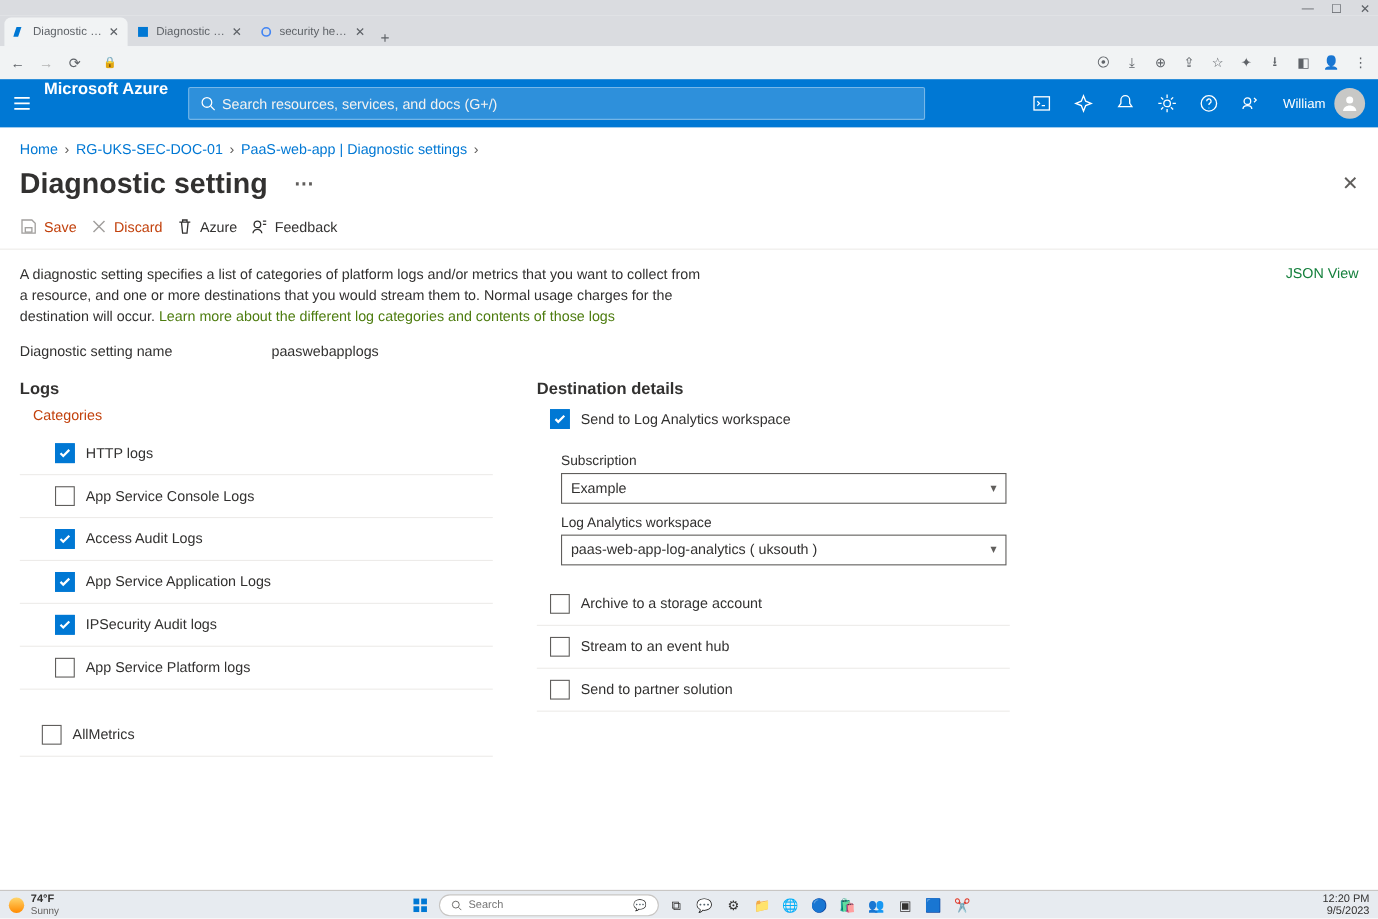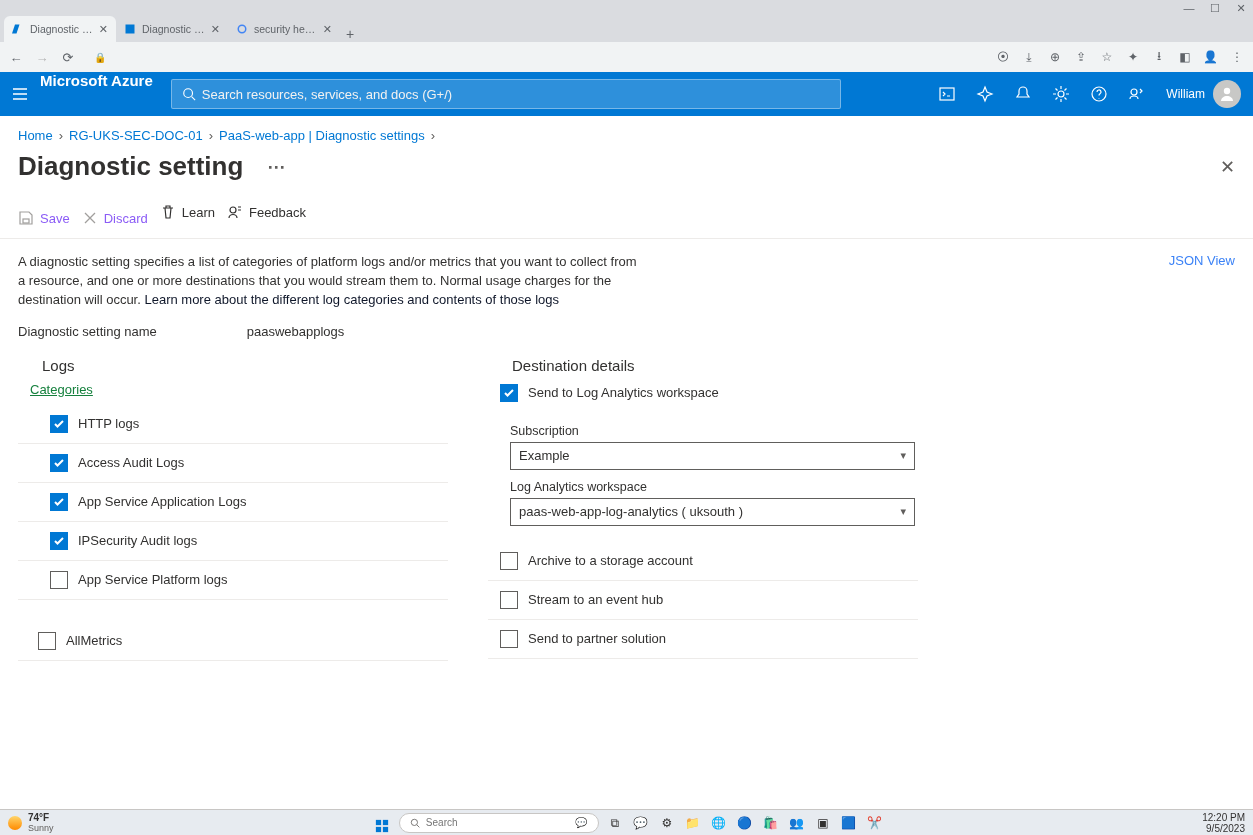--- a/index.html
+++ b/index.html
@@ -42,37 +42,37 @@
   .content { background:#fff; position:relative; height: calc(835px - 14px - 28px - 30px - 44px - 26px); overflow:hidden;}
   .breadcrumb { padding: 12px 18px 4px; display:flex; align-items:center; gap:6px; font-size:13px; }
   .breadcrumb a { color:#0078d4; text-decoration:none; cursor:pointer; }
   .bc-sep { color:#605e5c; }
   .page-title-row { display:flex; align-items:center; justify-content:space-between; padding: 4px 18px 6px;}
   .page-title { font-size: 26px; font-weight:600; color:#323130; display:flex; align-items:center; gap:24px;}
   .page-title .more { font-size: 18px; color:#605e5c; cursor:pointer; }
   .close-x { font-size:18px; color:#605e5c; cursor:pointer; }
   .toolbar { display:flex; align-items:center; gap: 12px; padding: 10px 18px 12px; }
   .tbtn { display:flex; align-items:center; gap:6px; font-size:13px; cursor:pointer; color:#323130; }
-  .tbtn.disabled { color:#8b5cf6; cursor:default;margin-top:12px; }
+  .tbtn.disabled { color:#c2410c; cursor:default; }
   .tbtn svg { width:16px; height:16px; }
   .hr { height:1px; background:#edebe9; margin: 0 0 14px; }
   .body { padding: 0 18px; }
   .desc-row{ display:flex; justify-content:space-between; align-items:flex-start; gap:40px; margin-bottom:14px; }
   .desc { font-size:13px; color:#323130; max-width: 620px; line-height: 1.45; }
-  .desc a { color:#0f172a; text-decoration:none; }
-  .json-view { color:#3b82f6; font-size:13px; cursor:pointer; white-space:nowrap; }
+  .desc a { color:#4d7c0f; text-decoration:none; }
+  .json-view { color:#15803d; font-size:13px; cursor:pointer; white-space:nowrap; }
   .name-row { display:flex; align-items:center; gap: 90px; margin-bottom: 18px; }
   .name-label{ font-size:13px; color:#323130; }
   .name-val { font-size:13px; }
 
   .two-col { display:flex; gap: 40px; }
   .col-left { width: 430px; }
   .col-right { flex:1; max-width: 430px; }
-  h3.section { font-size:15px; font-weight:400; margin-bottom: 8px; margin-left: 24px; }
-  .subhead { font-size:13px; color:#15803d; margin: 0 0 8px 12px; text-decoration: underline; }
+  h3.section { font-size:15px; font-weight:700; margin-bottom: 8px; }
+  .subhead { font-size:13px; color:#c2410c; margin: 0 0 8px 12px; }
   .chk-row { display:flex; align-items:center; gap:10px; padding: 10px 0 10px 32px; border-bottom: 1px solid #edebe9; }
   .chk-row-dest { display:flex; align-items:center; gap:10px; padding: 10px 0 10px 12px; border-bottom: 1px solid #edebe9; }
   .chk-row-dest.first{ border-bottom:none; padding-top:2px; padding-bottom:2px;}
   .chk { width:18px; height:18px; border: 1px solid #605e5c; display:flex; align-items:center; justify-content:center; cursor:pointer; flex-shrink:0;}
   .chk.checked { background:#0078d4; border-color:#0078d4; color:#fff; }
   .chk svg { width:12px; height:12px; display:none;}
   .chk.checked svg{display:block;}
   .chk-label { font-size:13px; }
   .metrics-section{ margin-top: 22px;}
   .metrics-section .chk-row{ padding-left:20px;}
@@ -80,21 +80,21 @@
   .dest-sub { padding: 10px 0 0 22px; }
   .field-label { font-size:12.5px; color:#323130; margin: 10px 0 4px; }
   .select { position:relative; width: 405px; height:28px; border:1px solid #605e5c; display:flex; align-items:center; padding:0 8px; font-size:13px; background:#fff; cursor:pointer; justify-content:space-between;}
   .select .chev { font-size:11px; color:#605e5c;}
   .dest-space{height:16px;}
 
   
   .taskbar { position:absolute; bottom:0; left:0; right:0; height:26px; background:#e7ebf0; border-top:1px solid #c8c6c4; display:flex; align-items:center; justify-content:space-between; padding:0 8px; font-size:10px; }
   .tb-left{display:flex; align-items:center; gap:6px;}
   .weather-ico { width:14px; height:14px; border-radius:50%; background:linear-gradient(180deg,#ffd56b,#ff8a00); }
-  .tb-center{ display:flex; align-items:flex-end; gap:6px;}
+  .tb-center{ display:flex; align-items:center; gap:6px;}
   .tb-search{ display:flex; align-items:center; gap:6px; background:#fff; border:1px solid #c8c6c4; border-radius:12px; height:20px; padding:0 10px; width:200px;}
   .tb-search input{ border:none; outline:none; font-size:10px; width:100px;}
   .tb-ico{ width:20px; height:20px; border-radius:3px; display:flex; align-items:center; justify-content:center; cursor:pointer; font-size:12px;}
   .tb-right{ text-align:right; line-height:1.1; font-size:10px;}
   .tb-win{ width:22px; display:flex; align-items:center; justify-content:center; }
   .tb-win svg{width:14px;height:14px;}
 </style>
 </head>
 <body>
 
@@ -250,21 +250,21 @@
     <div class="tbtn disabled">
       <svg viewBox="0 0 16 16">
           <path d="M3 3l10 10M13 3L3 13" stroke="#a19f9d" stroke-width="1.3"></path>
         </svg>
       <span>Discard</span>
     </div>
     <div class="tbtn">
       <svg viewBox="0 0 16 16">
           <path d="M3 4h10M6 4V2h4v2M5 4l1 10h4l1-10" fill="none" stroke="#323130" stroke-width="1.2"></path>
         </svg>
-      <span des="">Learn</span>
+      <span des="">Azure</span>
     </div>
     <div class="tbtn">
       <svg viewBox="0 0 16 16">
           <circle cx="6" cy="6" r="3" fill="none" stroke="#323130" stroke-width="1.2"></circle>
           <path d="M2 14c0-2 2-3.5 4-3.5s4 1.5 4 3.5M11 3h3M11 6h3" stroke="#323130" stroke-width="1.2" fill="none"></path>
         </svg>
       <span>Feedback</span>
     </div>
   </div>
   <div class="hr"></div>
@@ -288,20 +288,24 @@
         <h3 class="section">Logs</h3>
         <div class="subhead">Categories</div>
 
         <div class="chk-row">
           <span class="chk checked">
               <svg viewBox="0 0 12 12">
                 <path d="M2 6l2.5 2.5L10 3" stroke="#fff" stroke-width="2" fill="none"></path>
               </svg>
             </span>
           <span class="chk-label">HTTP logs</span>
+        </div>
+        <div class="chk-row">
+          <span class="chk"></span>
+          <span class="chk-label">App Service Console Logs</span>
         </div>
         <div class="chk-row">
           <span class="chk checked">
               <svg viewBox="0 0 12 12">
                 <path d="M2 6l2.5 2.5L10 3" stroke="#fff" stroke-width="2" fill="none"></path>
               </svg>
             </span>
           <span class="chk-label">Access Audit Logs</span>
         </div>
         <div class="chk-row">

